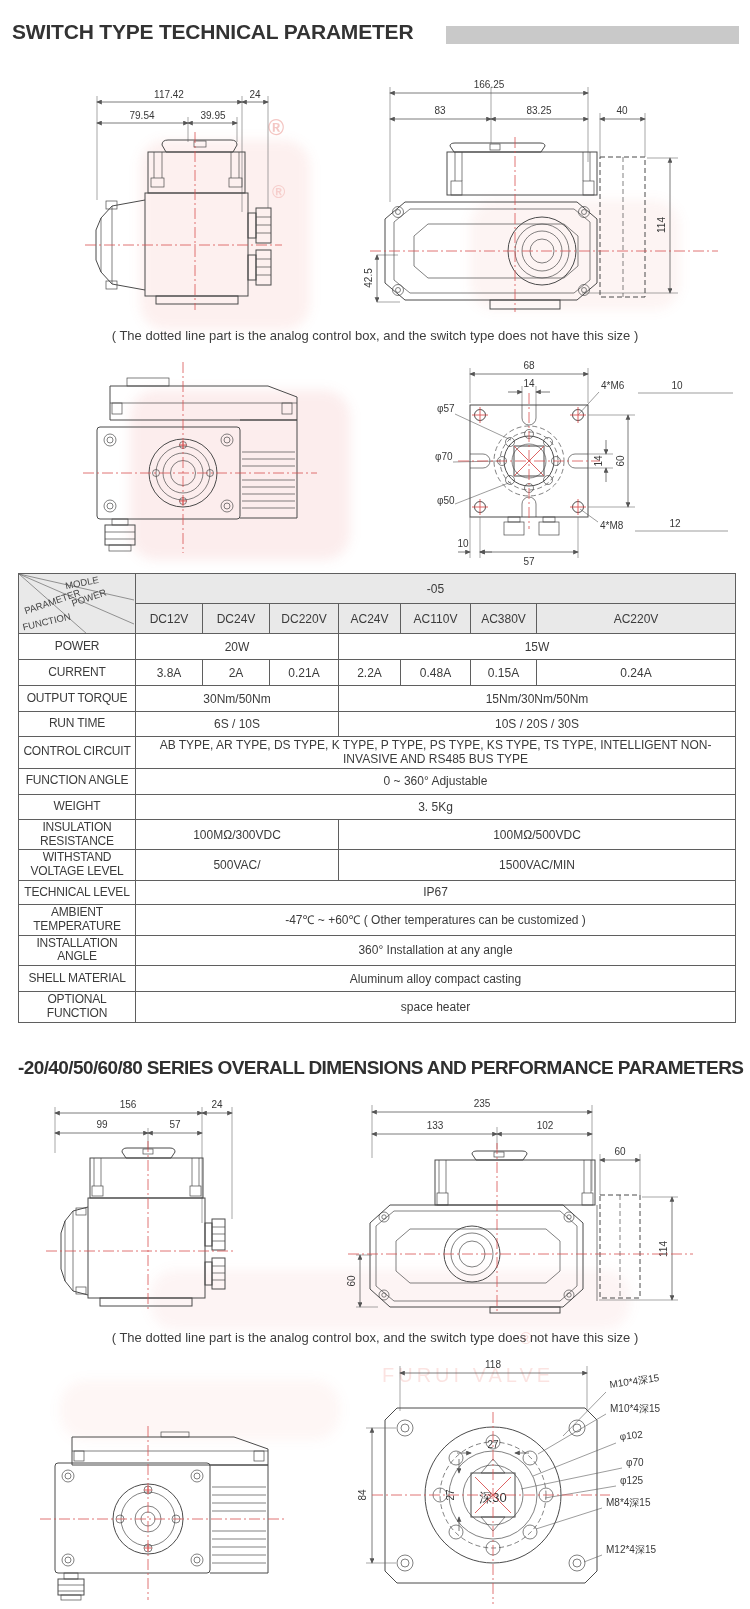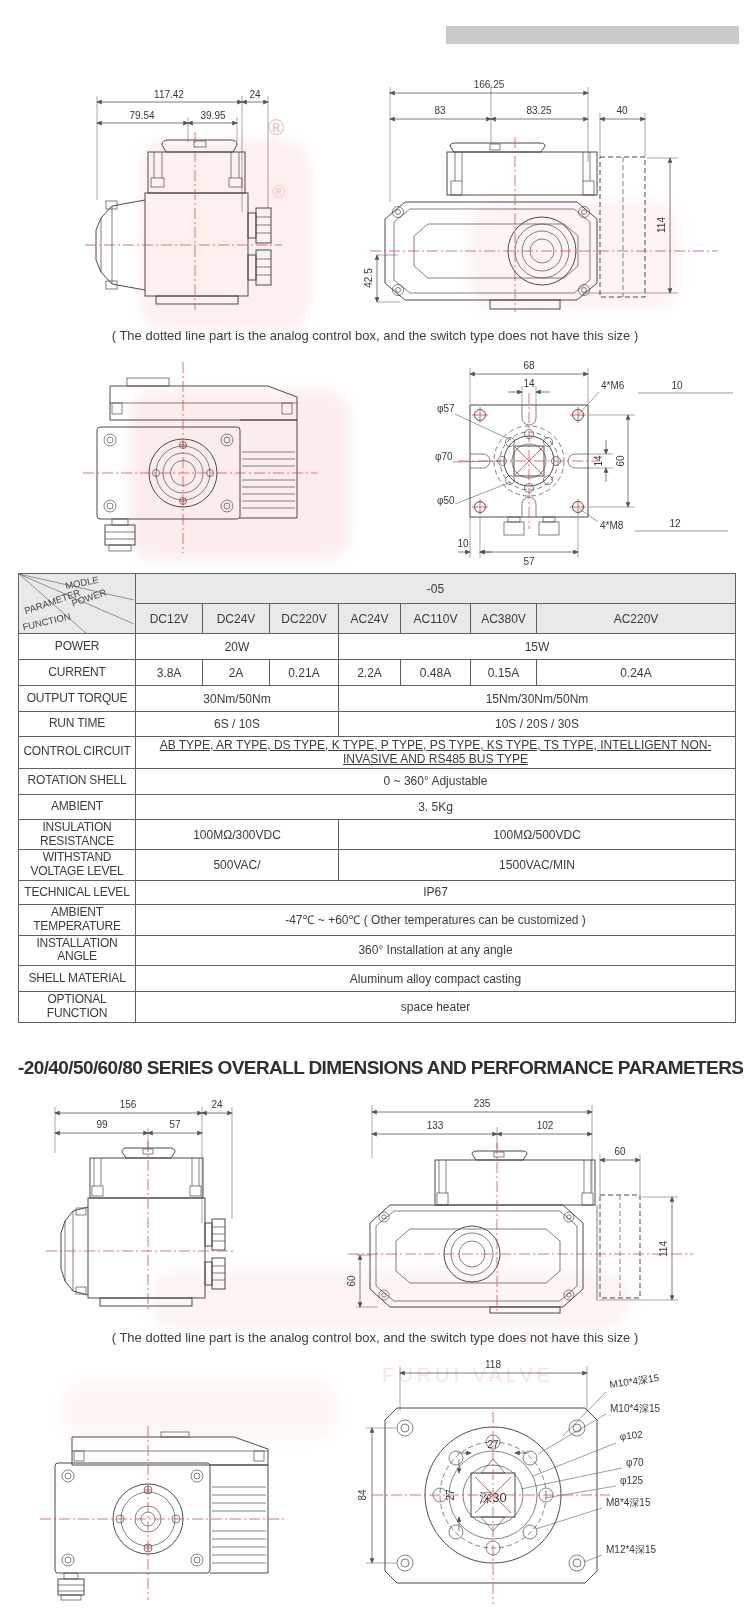--- a/index.html
+++ b/index.html
@@ -27,21 +27,21 @@
   .ds{font-size:10px;fill:#383838;text-anchor:start;}
   .dt13{font-size:13px;fill:#333;text-anchor:middle;}
   
   table.spec{border-collapse:collapse;table-layout:fixed;width:717px;background:#fff;}
   table.spec td{border:1px solid #5f5f5f;font-size:12px;color:#3b3b3b;text-align:center;
                 padding:1px 2px;overflow:hidden;}
   td.lbl{font-size:10.5px;text-align:left;padding-left:4px;line-height:1.15;letter-spacing:-0.2px;}
   tr.hd td{background:#e9e9e9;}
   td.volt{font-size:12.5px;}
   td.model{font-size:14px;margin-top:28px;}
-  td.la{text-align:left;padding-left:8px;font-size:11.5px;line-height:1.2;text-decoration:underline;}
+  td.la{text-align:left;padding-left:8px;font-size:11.5px;line-height:1.2;}
   td.corner{position:relative;padding:0;background:#e9e9e9;}
   .cx{position:absolute;font-size:9.5px;color:#444;white-space:nowrap;}
   
   .wm{position:absolute;pointer-events:none;}
   .blob{filter:blur(6px);border-radius:26px;}
   .reg{color:rgba(220,70,60,.30);font-weight:bold;}
   .brand{font-weight:normal;color:rgba(235,115,105,.20);white-space:nowrap;}
 </style>
 </head>
 <body>
@@ -64,20 +64,21 @@
   <div class="wm blob abs" style="left:130px;top:390px;width:220px;height:170px;background:rgba(225,60,55,.09)"></div>
   <div class="wm blob abs" style="left:60px;top:760px;width:620px;height:120px;background:rgba(228,70,60,.09)"></div>
   <div class="wm blob abs" style="left:150px;top:1270px;width:480px;height:60px;background:rgba(228,70,60,.06)"></div>
   <div class="wm blob abs" style="left:60px;top:1380px;width:280px;height:60px;background:rgba(228,70,60,.05)"></div>
   <span class="wm reg abs" style="left:268px;top:115px;font-size:22px">®</span>
   <span class="wm reg abs" style="left:272px;top:182px;font-size:18px;opacity:.65">®</span>
   <span class="wm reg abs" style="left:520px;top:1330px;font-size:16px;opacity:.6">®</span>
   <span class="wm brand abs" style="left:105px;top:828px;font-size:30px;letter-spacing:8px">FURUI VALVE</span>
   <span class="wm brand abs" style="left:382px;top:1364px;font-size:20px;letter-spacing:4px">FURUI VALVE</span>
 
+  <div class="abs title" style="left:12px;top:20px">SWITCH TYPE TECHNICAL PARAMETER</div>
   <div class="abs graybar" style="left:446px;top:26px;width:293px;height:18px"></div>
 
   <svg class="draw" style="left:50px;top:62px" width="340" height="255" viewBox="0 0 340 255">
     <line class="ext" x1="47" y1="34" x2="47" y2="138"></line>
     <line class="ext" x1="192" y1="34" x2="192" y2="150"></line>
     <line class="ext" x1="218" y1="34" x2="218" y2="146"></line>
     <line class="dim" x1="47" y1="40" x2="192" y2="40"></line>
     <line class="dim" x1="192" y1="40" x2="218" y2="40"></line>
     <text class="dt" x="119" y="36">117.42</text>
     <text class="dt" x="205" y="36">24</text>
@@ -327,25 +328,25 @@
       <tr style="height:25px">
         <td class="lbl">RUN TIME</td>
         <td colspan="3">6S / 10S</td>
         <td colspan="4">10S / 20S / 30S</td>
       </tr>
       <tr style="height:30px">
         <td class="lbl">CONTROL CIRCUIT</td>
         <td class="la" colspan="7">AB TYPE, AR TYPE, DS TYPE, K TYPE, P TYPE, PS TYPE, KS TYPE, TS TYPE, INTELLIGENT NON-INVASIVE AND RS485 BUS TYPE</td>
       </tr>
       <tr style="height:26px">
-        <td class="lbl">ROTATION SHELL</td>
+        <td class="lbl">FUNCTION ANGLE</td>
         <td colspan="7">0 ~ 360°   Adjustable</td>
       </tr>
       <tr style="height:25px">
-        <td class="lbl">AMBIENT</td>
+        <td class="lbl">WEIGHT</td>
         <td colspan="7">3. 5Kg</td>
       </tr>
       <tr style="height:30px">
         <td class="lbl">INSULATION RESISTANCE</td>
         <td colspan="3">100MΩ/300VDC</td>
         <td colspan="4">100MΩ/500VDC</td>
       </tr>
       <tr style="height:28px">
         <td class="lbl">WITHSTAND VOLTAGE LEVEL</td>
         <td colspan="3">500VAC/</td>

